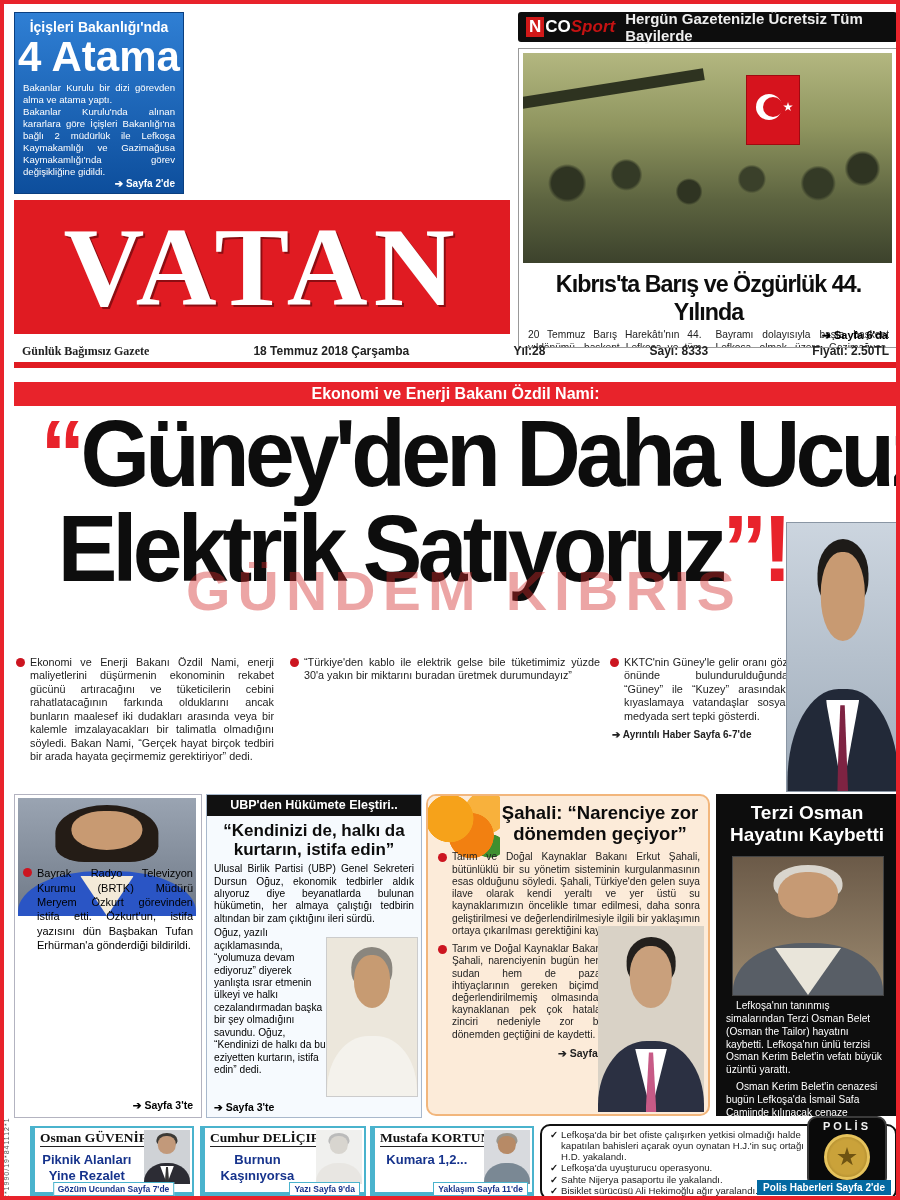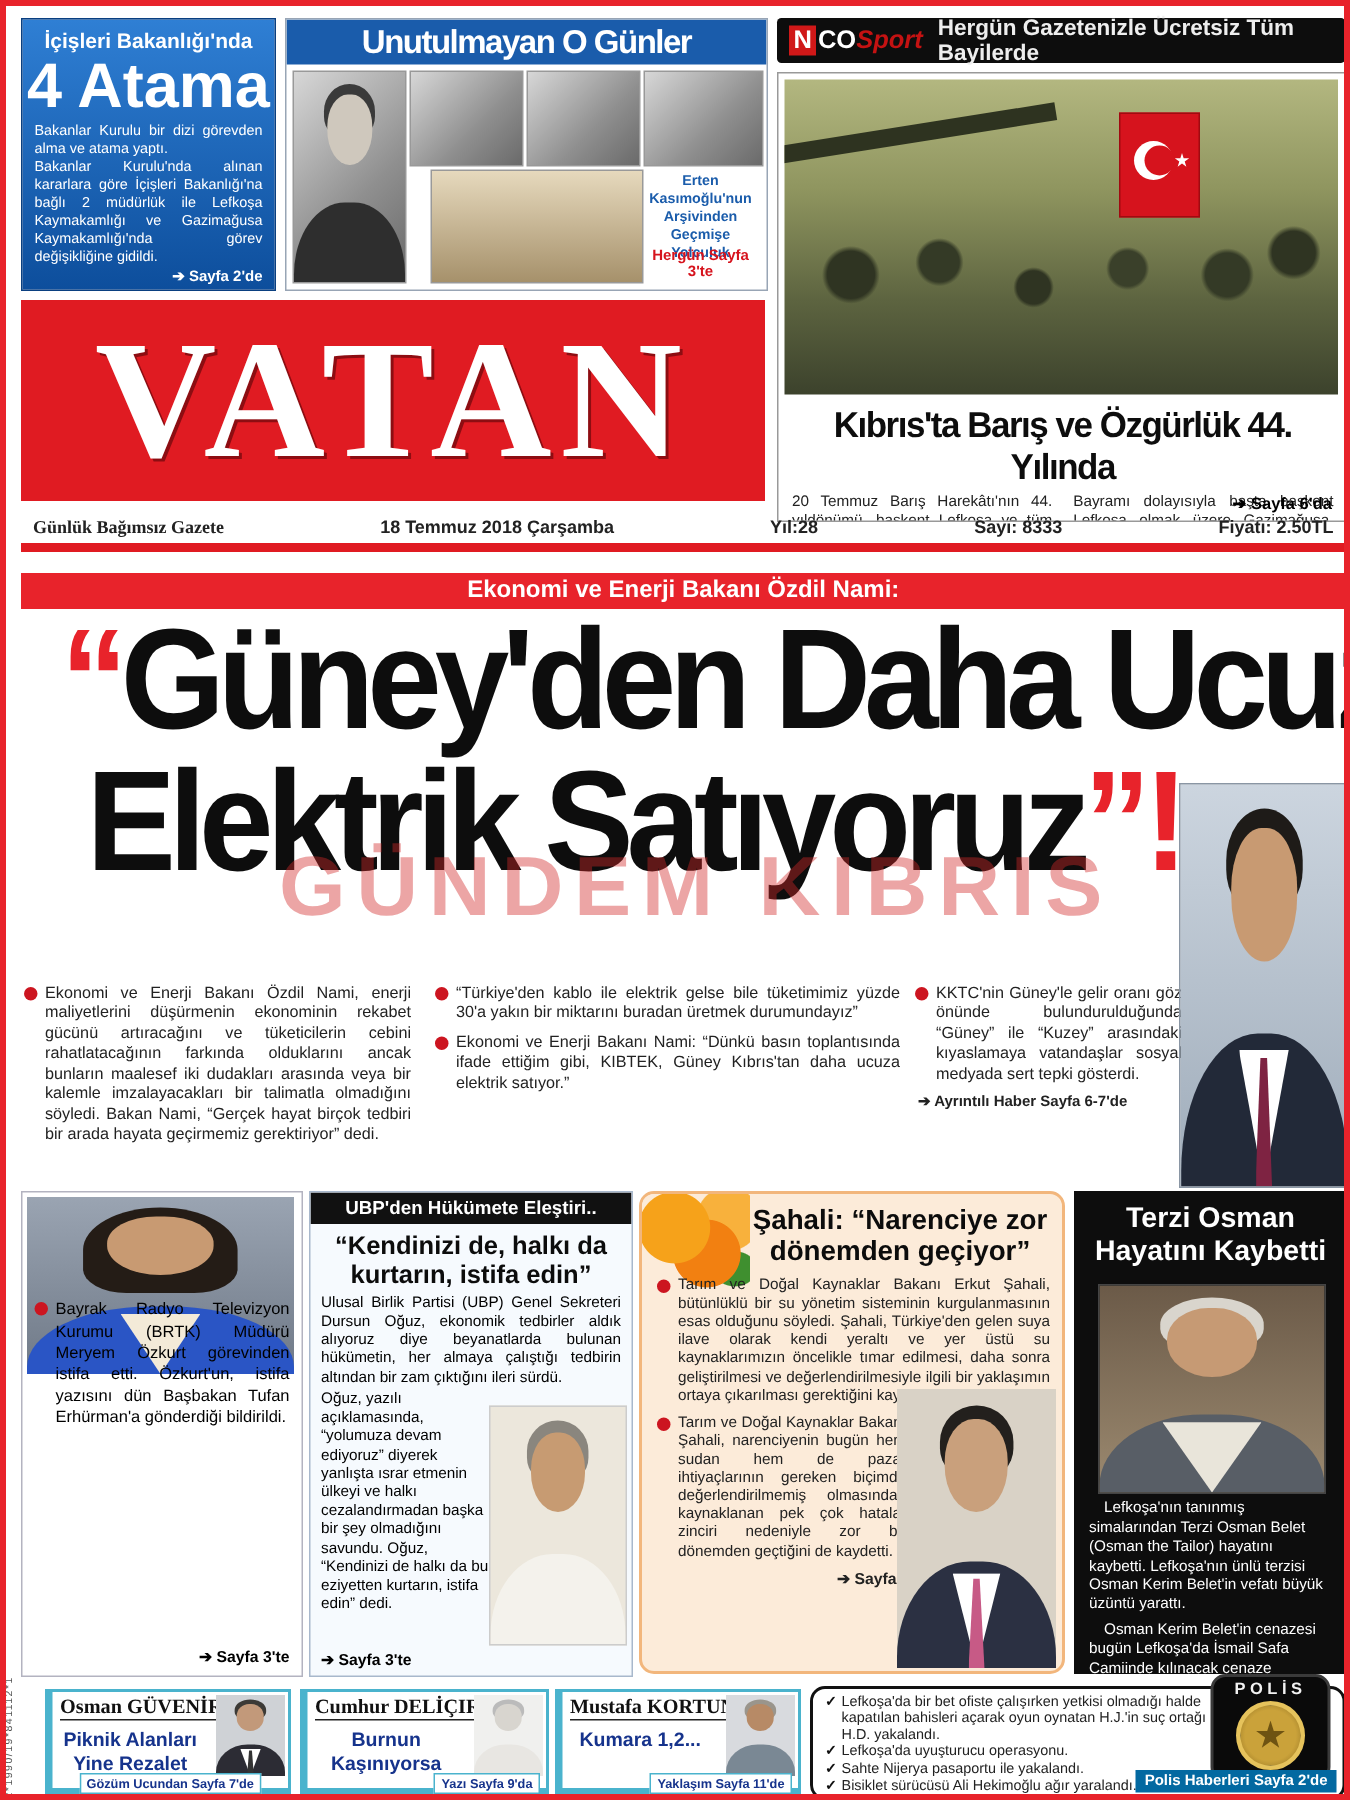--- a/index.html
+++ b/index.html
@@ -171,38 +171,20 @@
 <div id="page">
 
   <div class="box-atama">
     <div class="kick">İçişleri Bakanlığı'nda</div>
     <div class="big">4 Atama</div>
     <div class="bd pre">Bakanlar Kurulu bir dizi görevden alma ve atama yaptı.
 Bakanlar Kurulu'nda alınan kararlara göre İçişleri Bakanlığı'na bağlı 2 müdürlük ile Lefkoşa Kaymakamlığı ve Gazimağusa Kaymakamlığı'nda görev değişikliğine gidildi.</div>
     <div class="jref">➔ Sayfa 2'de</div>
   </div>
 
-  <div class="box-mem">
-    <div class="hdr">Unutulmayan O Günler</div>
-    <div class="ph" style="left:4px;top:34px;width:74px;height:140px;">
-      <span class="person-wrap" style="--hair:#3a3a3a;--skin:#cfc8bd;--suit:#2e2e2e;">
-          <span class="hair"></span>
-          <span class="face"></span>
-          <span class="torso"></span>
-        </span>
-    </div>
-    <div class="ph" style="left:82px;top:34px;width:74px;height:62px;"></div>
-    <div class="ph" style="left:160px;top:34px;width:74px;height:62px;"></div>
-    <div class="ph" style="left:238px;top:34px;width:78px;height:62px;"></div>
-    <div class="ph sepia" style="left:96px;top:100px;width:140px;height:74px;"></div>
-    <div class="cap pre">Erten Kasımoğlu'nun
-Arşivinden
-Geçmişe Yolculuk</div>
-    <div class="capref">Hergün Sayfa 3'te</div>
-  </div>
 
   <div class="sport">
     <span class="n">N</span>
     <span class="co">CO</span>
     <span class="sp">Sport</span>
     <span class="tg">Hergün Gazetenizle Ücretsiz Tüm Bayilerde</span>
   </div>
 
   <div class="box-peace">
     <div class="war">
@@ -238,21 +220,20 @@
     <span class="ln ln2"><span>Elektrik Satıyoruz</span><span class="rq">”!</span></span>
     <span class="wmark">GÜNDEM KIBRIS</span>
   </div>
 
   <div class="lead-cols">
     <div class="lc1">
       <div class="bullet-item"><span class="dot"></span><span>Ekonomi ve Enerji Bakanı Özdil Nami, enerji maliyetlerini düşürmenin ekonominin rekabet gücünü artıracağını ve tüketicilerin cebini rahatlatacağının farkında olduklarını ancak bunların maalesef iki dudakları arasında veya bir kalemle imzalayacakları bir talimatla olmadığını söyledi. Bakan Nami, “Gerçek hayat birçok tedbiri bir arada hayata geçirmemiz gerektiriyor” dedi.</span></div>
     </div>
     <div class="lc2">
       <div class="bullet-item"><span class="dot"></span><span>“Türkiye'den kablo ile elektrik gelse bile tüketimimiz yüzde 30'a yakın bir miktarını buradan üretmek durumundayız”</span></div>
-      <div class="bullet-item"><span class="dot"></span><span>Ekonomi ve Enerji Bakanı Nami: “Dünkü basın toplantısında ifade ettiğim gibi, KIBTEK, Güney Kıbrıs'tan daha ucuza elektrik satıyor.”</span></div>
     </div>
     <div class="lc3">
       <div class="bullet-item"><span class="dot"></span><span>KKTC'nin Güney'le gelir oranı göz önünde bulundurulduğunda “Güney” ile “Kuzey” arasındaki kıyaslamaya vatandaşlar sosyal medyada sert tepki gösterdi.</span></div>
       <div class="jref">➔ Ayrıntılı Haber Sayfa 6-7'de</div>
     </div>
   </div>
 
   <div class="photo nami">
     <span class="person-wrap">
         <span class="hair"></span>

